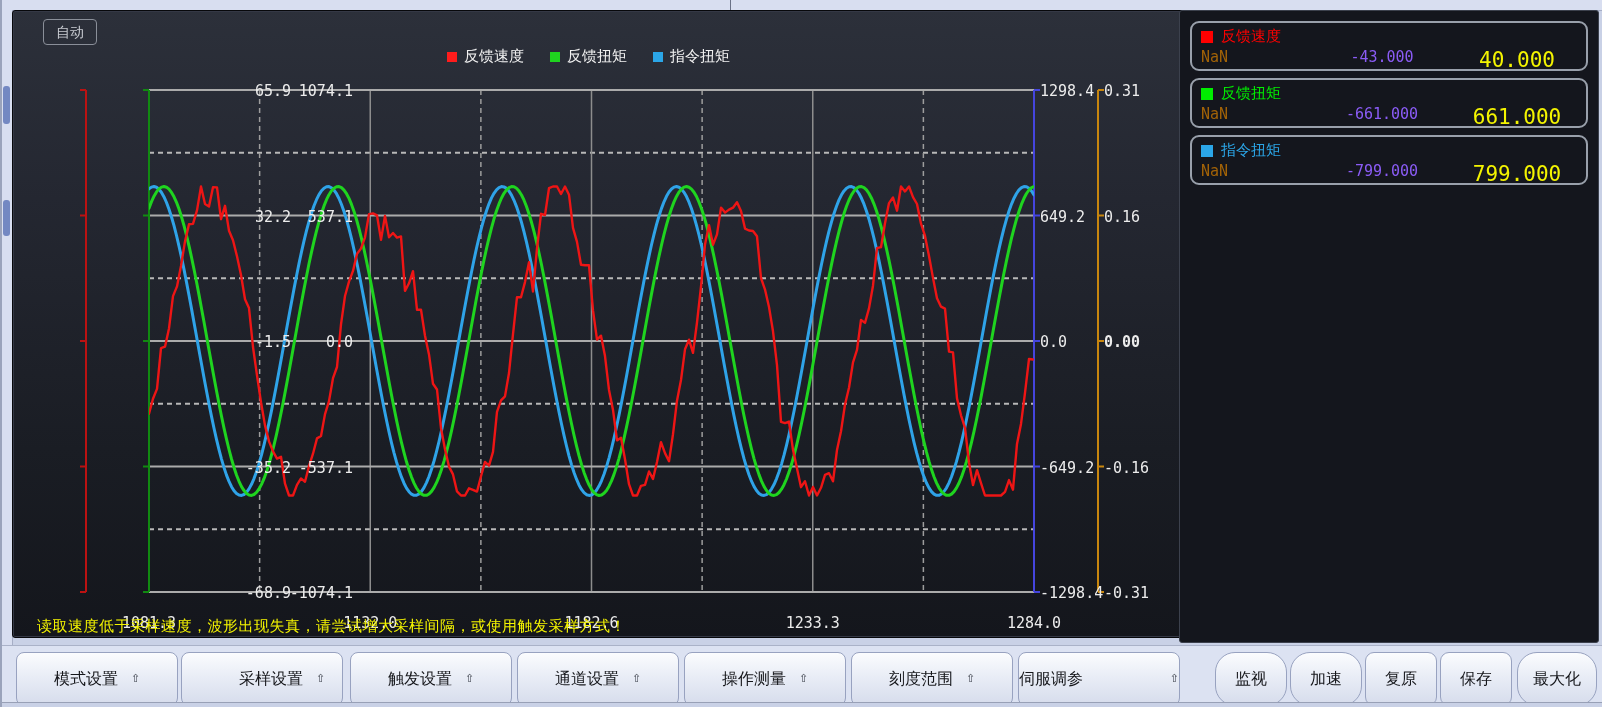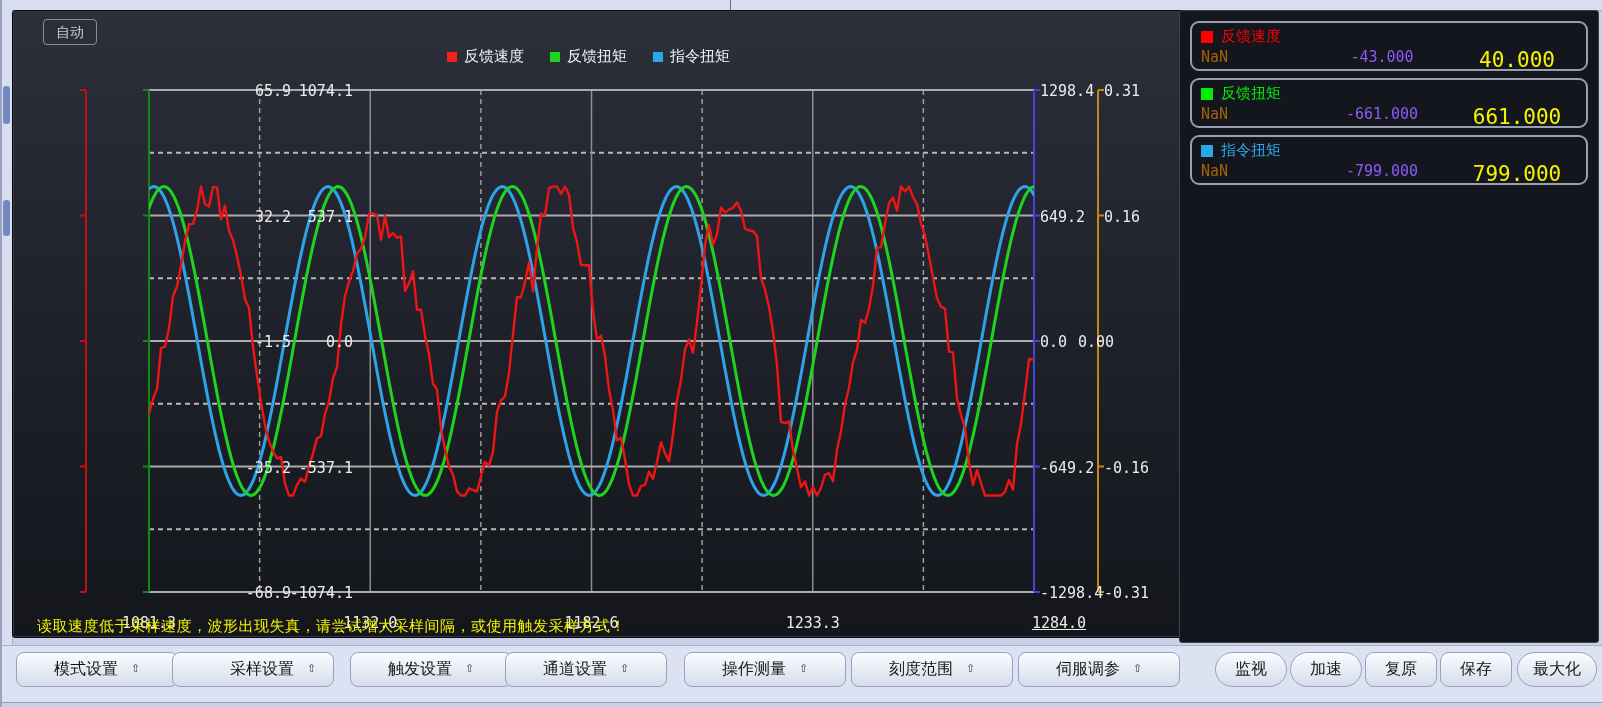--- a/index.html
+++ b/index.html
@@ -53,21 +53,21 @@
   .card .csq{width:12px;height:12px;display:inline-block;}
   .card .ctitle{font-size:15px;}
   .card .vnan{position:absolute;left:9px;top:25px;color:#a16207;font-size:15px;}
   .card .vmin{position:absolute;left:115px;top:25px;width:150px;text-align:center;color:#8b5cf6;font-size:15px;}
   .card .vmax{position:absolute;left:265px;top:25px;width:120px;text-align:center;color:#f4f400;font-size:21px;}
 
   
   .toolbar{position:absolute;left:0;top:645px;width:1602px;height:57px;background:#dce2f2;border-top:1px solid #aab2c8;}
   .bottom-strip{position:absolute;left:0;top:702px;width:1602px;height:5px;background:#c9d1e6;border-top:1px solid #98a0b6;}
   .dd-btn,.pill-btn{
-    position:absolute;top:6px;height:35px;
+    position:absolute;top:6px;height:54px;
     background:linear-gradient(180deg,#fbfcfe 0%,#e9edf6 45%,#d6dcec 100%);
     border:1px solid #98a2c0;color:#15161a;font-size:16px;font-family:"DejaVu Sans",sans-serif;
     display:flex;align-items:center;justify-content:center;gap:13px;padding:0;cursor:pointer;
   }
   .dd-btn{width:162px;border-radius:8px;}
   .dd-btn .arr{font-size:11px;color:#3a3f49;margin-top:-2px;}
   .pill-btn{width:72px;}
   .r20{border-radius:20px;}
   .r9{border-radius:9px;}
 </style>
@@ -162,28 +162,28 @@
       <span class="tick-label" style="right: 1021px; top: 322px;">0.0</span>
       <span class="tick-label" style="right: 1021px; top: 447.5px;">-537.1</span>
       <span class="tick-label" style="right: 1021px; top: 573px;">-1074.1</span>
       <span class="tick-label" style="left: 1027px; top: 71px;">1298.4</span>
       <span class="tick-label" style="left: 1027px; top: 196.5px;">649.2</span>
       <span class="tick-label" style="left: 1027px; top: 322px;">0.0</span>
       <span class="tick-label" style="left: 1027px; top: 447.5px;">-649.2</span>
       <span class="tick-label" style="left: 1027px; top: 573px;">-1298.4</span>
       <span class="tick-label" style="left: 1091px; top: 71px;">0.31</span>
       <span class="tick-label" style="left: 1091px; top: 196.5px;">0.16</span>
-      <span class="tick-label" style="left: 1065px; top: 322px;">0.00</span>
+      <span class="tick-label" style="left: 1091px; top: 322px; font-weight: bold;">0.00</span>
       <span class="tick-label" style="left: 1091px; top: 447.5px;">-0.16</span>
       <span class="tick-label" style="left: 1091px; top: 573px;">-0.31</span>
       <span class="tick-label" style="left: 136px; top: 603px; transform: translateX(-50%);">1081.3</span>
       <span class="tick-label" style="left: 357.25px; top: 603px; transform: translateX(-50%);">1132.0</span>
       <span class="tick-label" style="left: 578.5px; top: 603px; transform: translateX(-50%);">1182.6</span>
       <span class="tick-label" style="left: 799.75px; top: 603px; transform: translateX(-50%);">1233.3</span>
-      <span class="tick-label" style="left: 1046px; top: 603px; transform: translateX(-50%); text-decoration: underline;">1284.0</span>
+      <span class="tick-label" style="left: 1021px; top: 603px; transform: translateX(-50%);">1284.0</span>
     </div>
 
   <div class="warning">读取速度低于采样速度，波形出现失真，请尝试增大采样间隔，或使用触发采样方式！</div>
 </div>
 
 <div class="right-panel">
   <div class="card" style="top:10px;">
     <div class="trow">
       <span class="csq" style="background: rgb(255, 0, 0);"></span>
       <span class="ctitle" style="color: rgb(255, 0, 0);">反馈速度</span>
@@ -210,41 +210,41 @@
     <span class="vmin mono">-799.000</span>
     <span class="vmax mono">799.000</span>
   </div>
 </div>
 
 <div class="toolbar">
   <button class="dd-btn" style="left:14px;">
       <span>模式设置</span>
       <span class="arr">⇧</span>
     </button>
-  <button class="dd-btn" style="left:170px;padding-left:40px;">
+  <button class="dd-btn" style="left:179px;padding-left:40px;">
       <span>采样设置</span>
       <span class="arr">⇧</span>
     </button>
   <button class="dd-btn" style="left:348px;">
       <span>触发设置</span>
       <span class="arr">⇧</span>
     </button>
-  <button class="dd-btn" style="left:503px;">
+  <button class="dd-btn" style="left:515px;">
       <span>通道设置</span>
       <span class="arr">⇧</span>
     </button>
   <button class="dd-btn" style="left:682px;">
       <span>操作测量</span>
       <span class="arr">⇧</span>
     </button>
   <button class="dd-btn" style="left:849px;">
       <span>刻度范围</span>
       <span class="arr">⇧</span>
     </button>
-  <button class="dd-btn" style="left:1016px;">
+  <button class="dd-btn" style="left:1016px;justify-content:space-between;">
       <span>伺服调参</span>
       <span class="arr">⇧</span>
     </button>
 
   <button class="pill-btn r20" style="left:1213px;">监视</button>
   <button class="pill-btn r20" style="left:1288px;">加速</button>
   <button class="pill-btn r9" style="left:1363px;">复原</button>
   <button class="pill-btn r9" style="left:1438px;">保存</button>
   <button class="pill-btn r20" style="left:1515px;width:80px;">最大化</button>
 </div>

